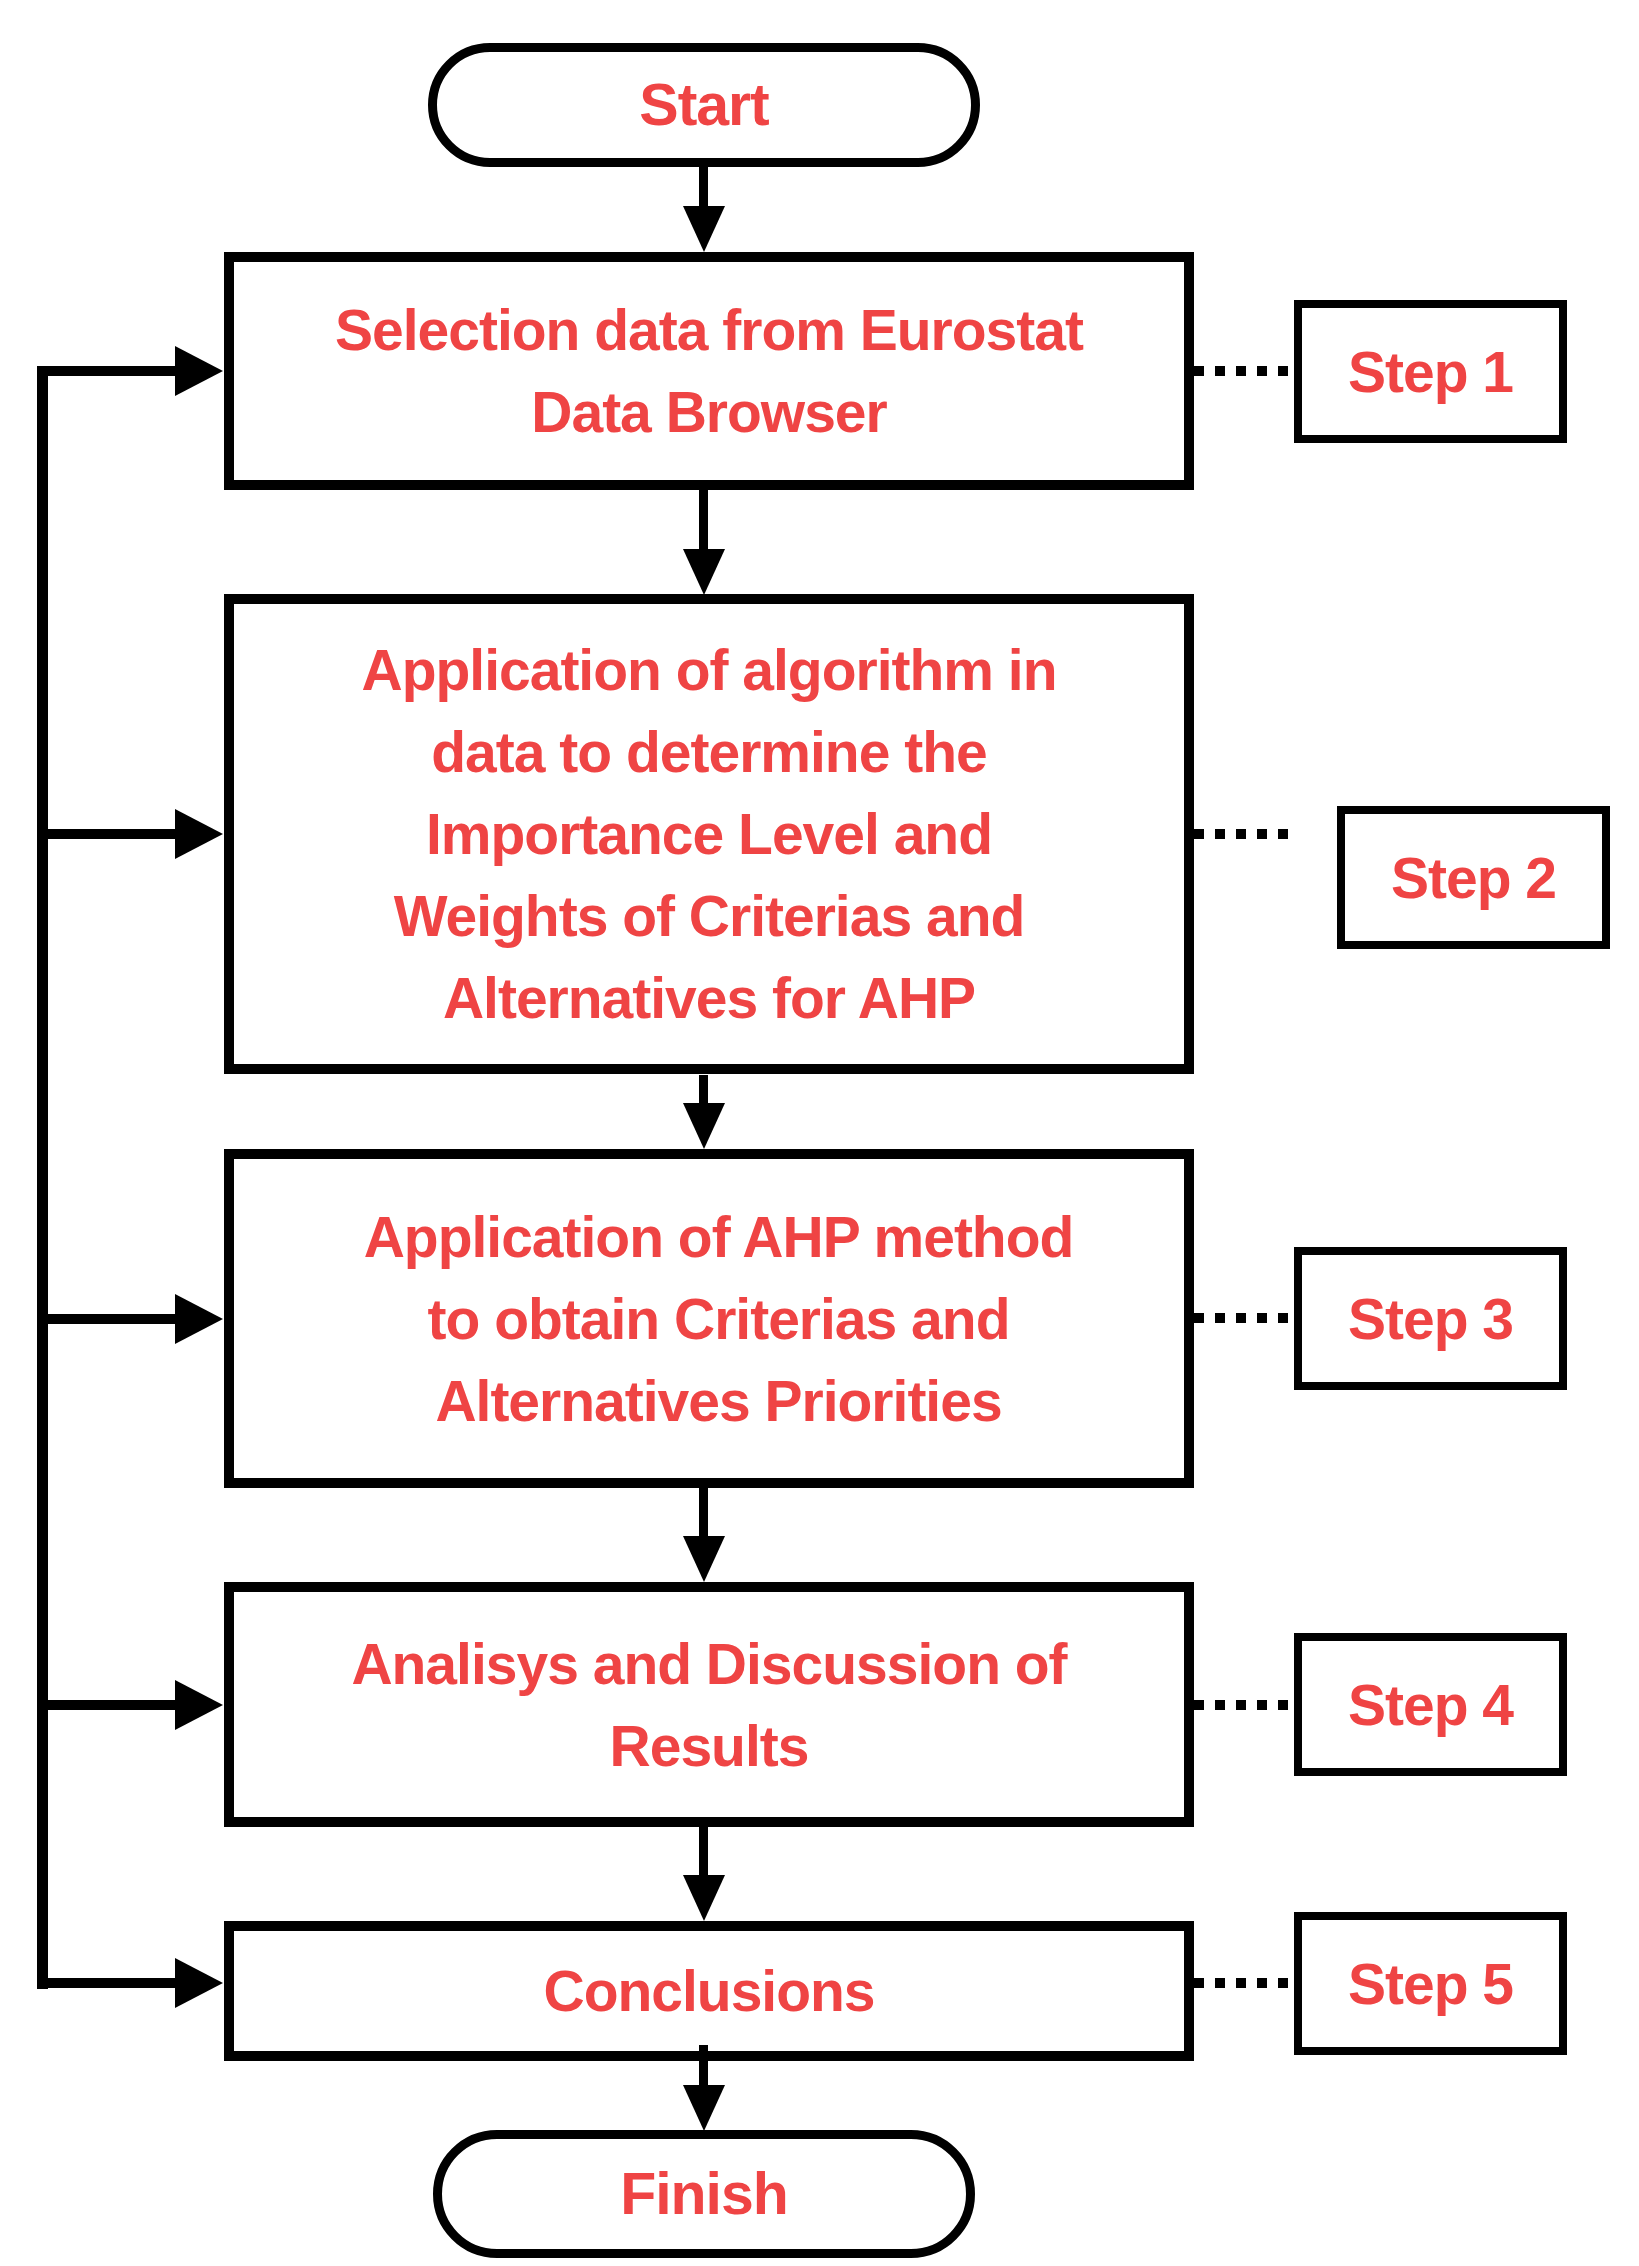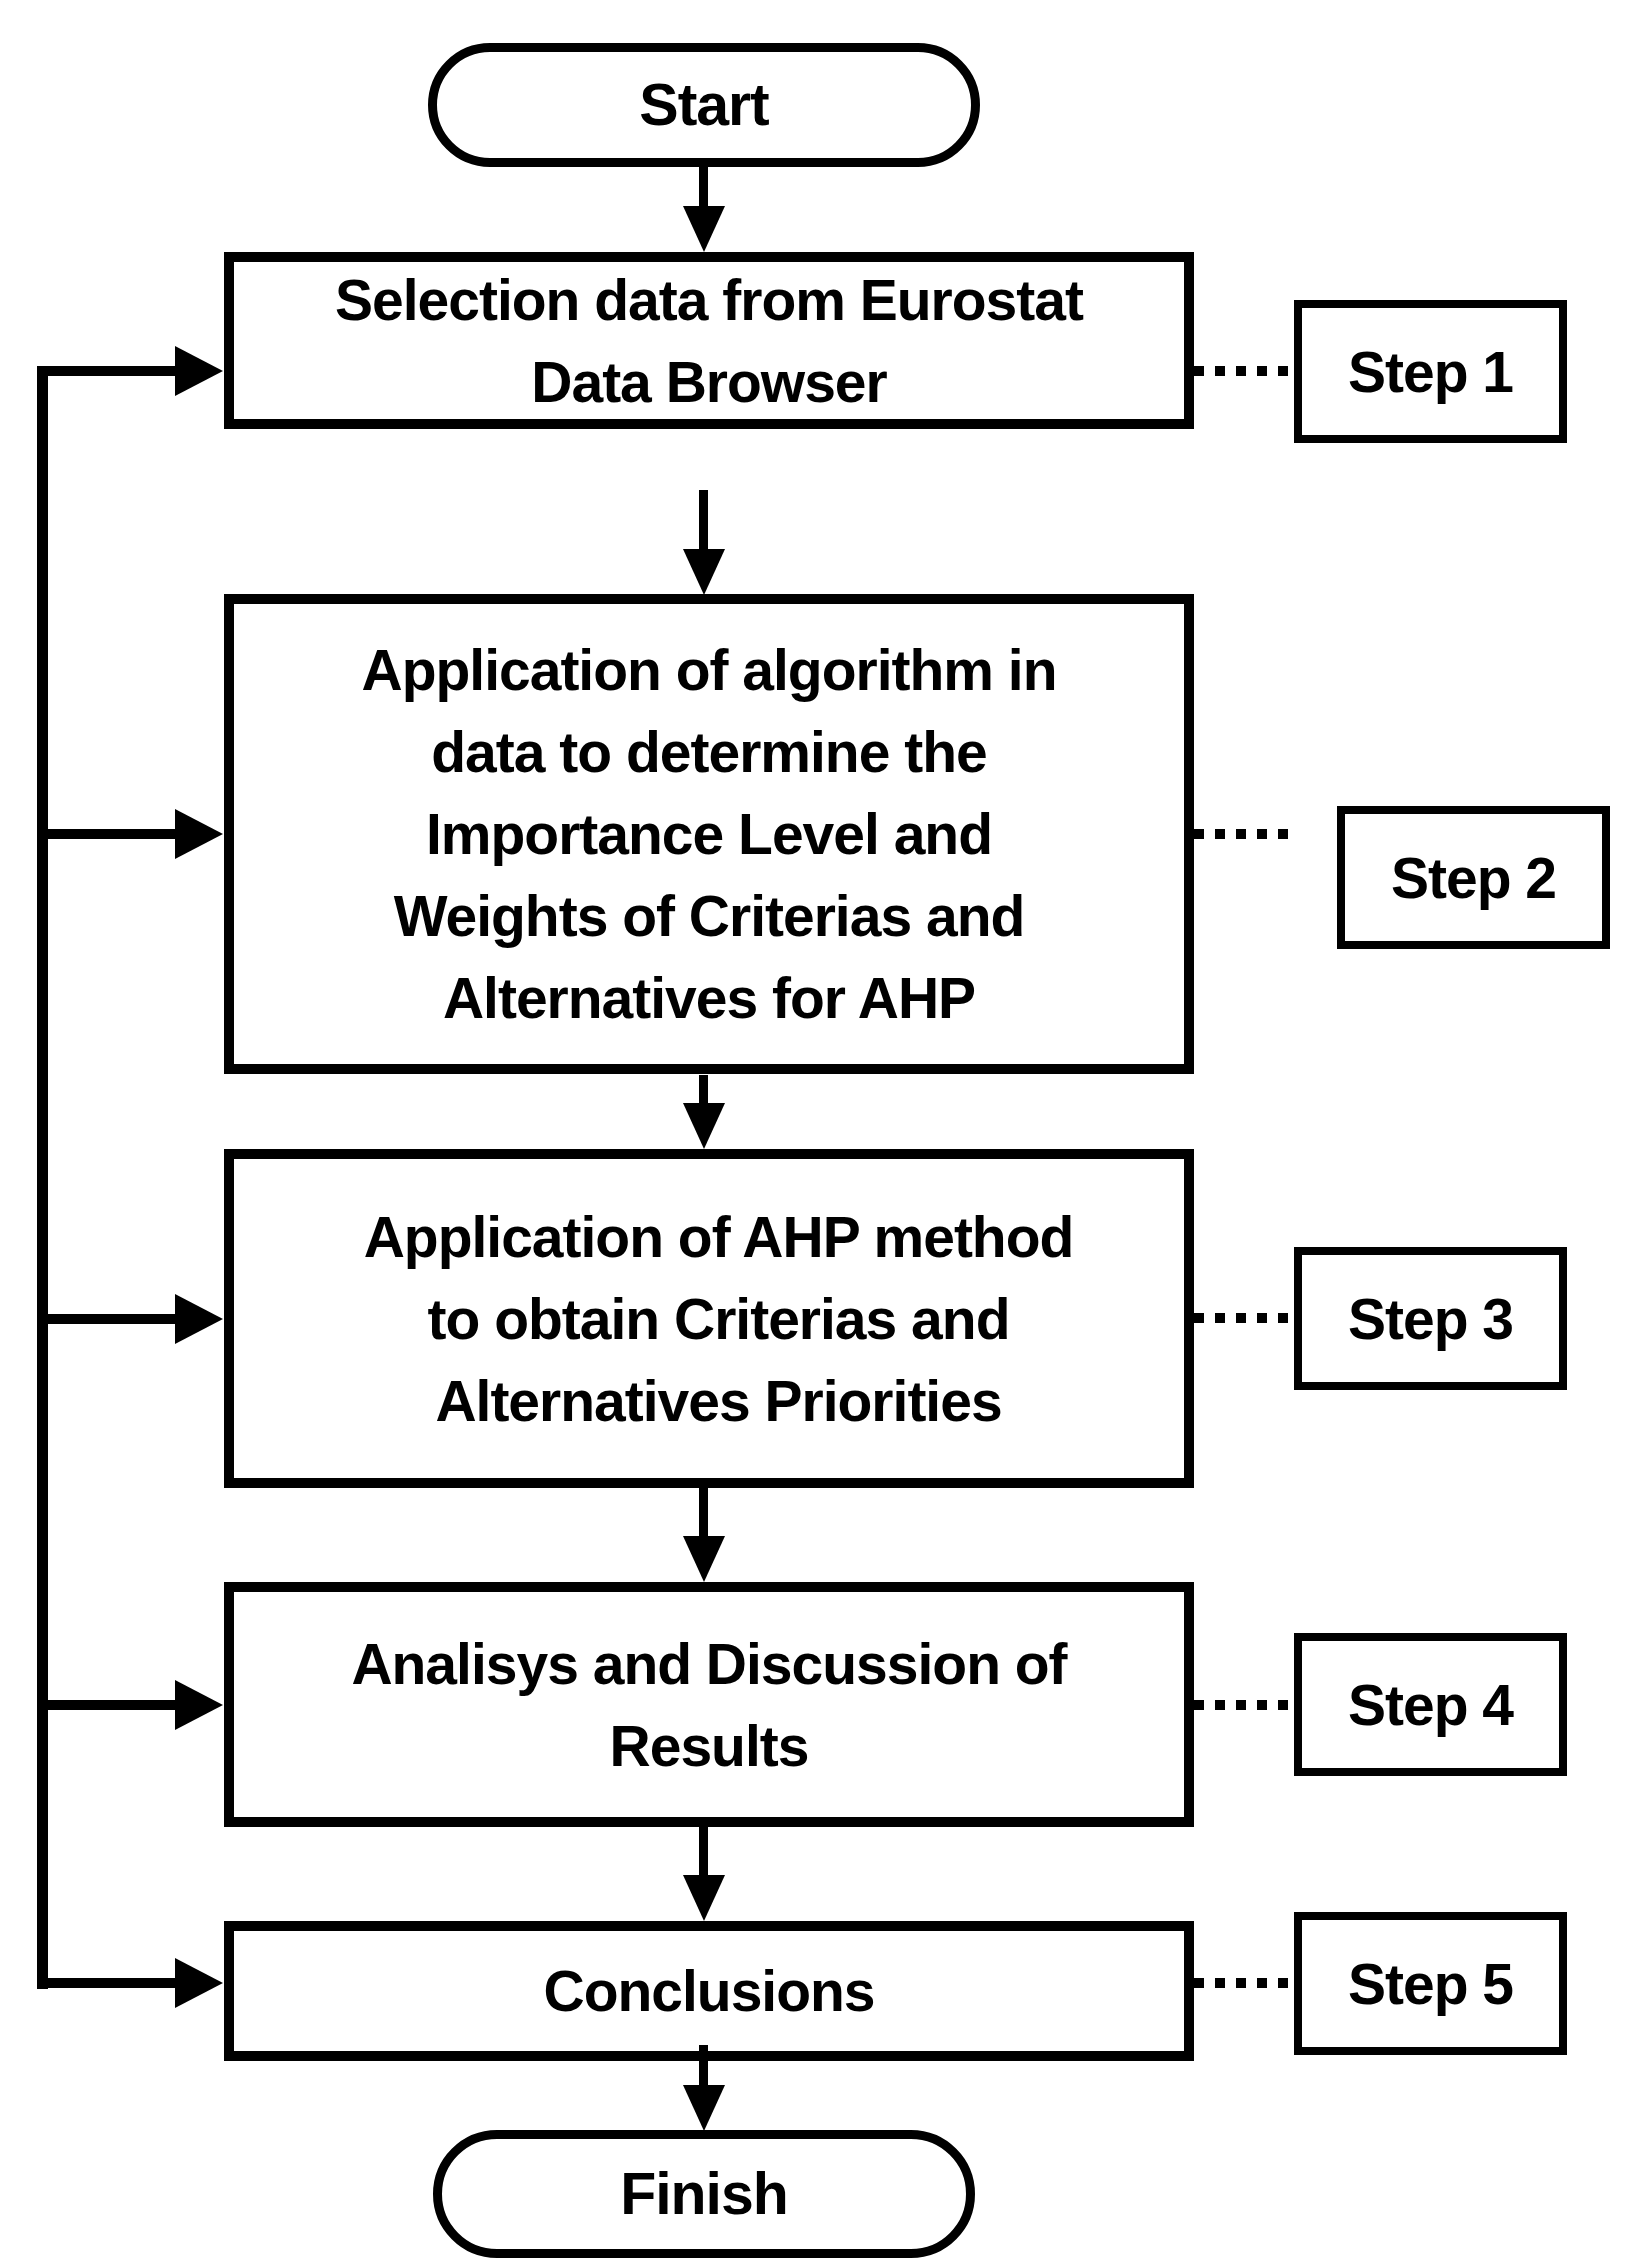--- a/index.html
+++ b/index.html
@@ -2,21 +2,21 @@
 <html style="font-size:15px"><head>
 <meta charset="utf-8">
 <style>
   html, body { margin: 0; padding: 0; background: #ffffff; }
   #canvas {
     position: relative;
     width: 1640px;
     height: 2266px;
     background: #ffffff;
     font-family: "Liberation Sans", sans-serif;
-    color: #000000;
+    color: #ef4444;
     overflow: hidden;
   }
   .node {
     position: absolute;
     box-sizing: border-box;
     background: #ffffff;
     border: 10.5px solid #000000;
     display: flex;
     align-items: center;
     justify-content: center;
@@ -81,21 +81,21 @@
 
   <div class="node oval" style="left:428px; top:43px; width:552px; height:124px;">
     <span>Start</span>
   </div>
 
   <div class="varrow" style="top:166px; height:86px;">
     <div class="shaft"></div>
     <div class="head"></div>
   </div>
 
-  <div class="node process" style="top:252px; height:177px;">
+  <div class="node process" style="top:252px; height:238px;">
     <span>Selection data from Eurostat
 Data Browser</span>
   </div>
 
   <div class="varrow" style="top:490px; height:105px;">
     <div class="shaft"></div>
     <div class="head"></div>
   </div>
 
   <div class="node process" style="top:594px; height:480px;align-items:center;">

